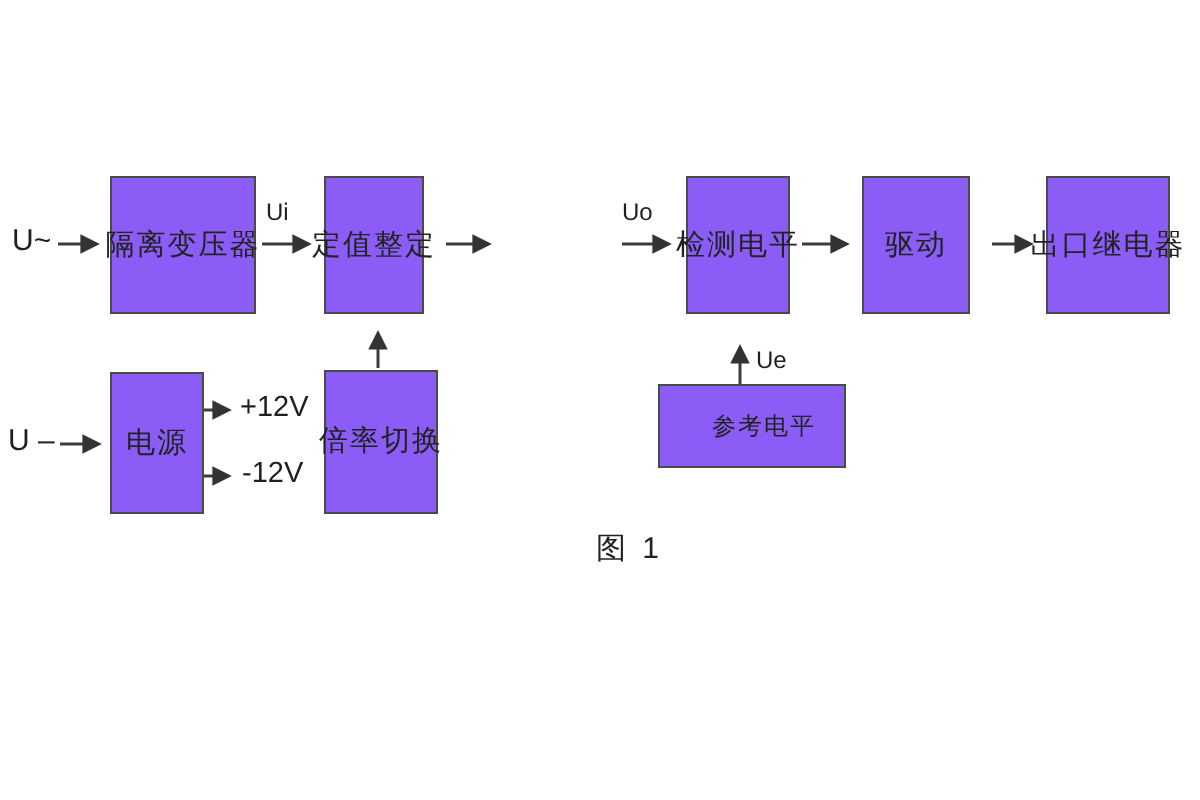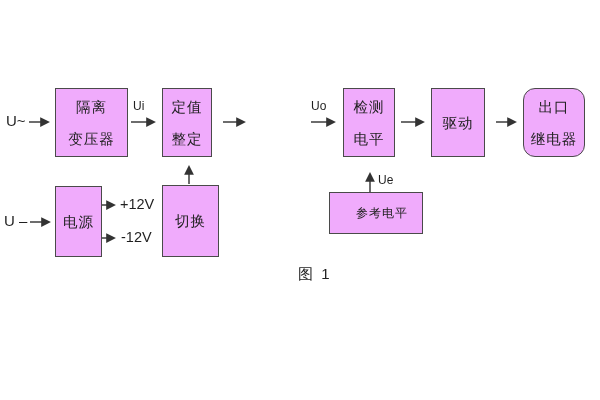--- a/index.html
+++ b/index.html
@@ -12,23 +12,23 @@
     width: 600px;
     height: 400px;
     background: #ffffff;
     font-family: "Liberation Sans", sans-serif;
     color: #1f1f1f;
     overflow: hidden;
   }
   .blk {
     position: absolute;
     border: 1.5px solid #4a4a4a;
-    background: #f0abfc;
+    background: #8b5cf6;
     display: flex;
-    flex-direction: column;
+    flex-direction: row;
     align-items: center;
     justify-content: center;
     font-size: 14.5px;
     color: #222222;
     letter-spacing: 1px;
     box-sizing: border-box;
     text-align: center;
   }
   .blk .bl {
     line-height: 32px;
@@ -59,21 +59,21 @@
     width: 600px;
     height: 400px;
     pointer-events: none;
   }
   
   .b-isolation   { left: 55px;  top: 88px;  width: 73px; height: 69px; }
   .b-setting     { left: 162px; top: 88px;  width: 50px; height: 69px; }
   .b-rectify     { left: 252px; top: 88px;  width: 55px; height: 69px; }
   .b-level       { left: 343px; top: 88px;  width: 52px; height: 69px; }
   .b-drive       { left: 431px; top: 88px;  width: 54px; height: 69px; }
-  .b-outrelay    { left: 523px; top: 88px;  width: 62px; height: 69px; border-radius: 12px; }
+  .b-outrelay    { left: 523px; top: 88px;  width: 62px; height: 69px; }
   .b-power       { left: 55px;  top: 186px; width: 47px; height: 71px; }
   .b-ratio       { left: 162px; top: 185px; width: 57px; height: 72px; }
   .b-reference   { left: 329px; top: 192px; width: 94px; height: 42px; font-size: 12px; padding-left: 12px; }
   
   .l-uac  { left: 6px;   top: 113px; }
   .l-udc  { left: 4px;   top: 213px; }
   .l-ui   { left: 133px; top: 100px; }
   .l-uo   { left: 311px; top: 100px; }
   .l-ue   { left: 378px; top: 174px; }
   .l-p12  { left: 120px; top: 197px; font-size: 14.5px; }
@@ -120,20 +120,21 @@
   </div>
   <div class="blk b-outrelay">
     <span class="bl">出口</span>
     <span class="bl">继电器</span>
   </div>
 
   <div class="blk b-power">
     <span class="bl">电源</span>
   </div>
   <div class="blk b-ratio">
+    <span class="bl">倍率</span>
     <span class="bl">切换</span>
   </div>
   <div class="blk b-reference">
     <span class="bl">参考电平</span>
   </div>
 
   <span class="lbl io l-uac">U~</span>
   <span class="lbl io l-udc">U –</span>
   <span class="lbl l-ui">Ui</span>
   <span class="lbl l-uo">Uo</span>

